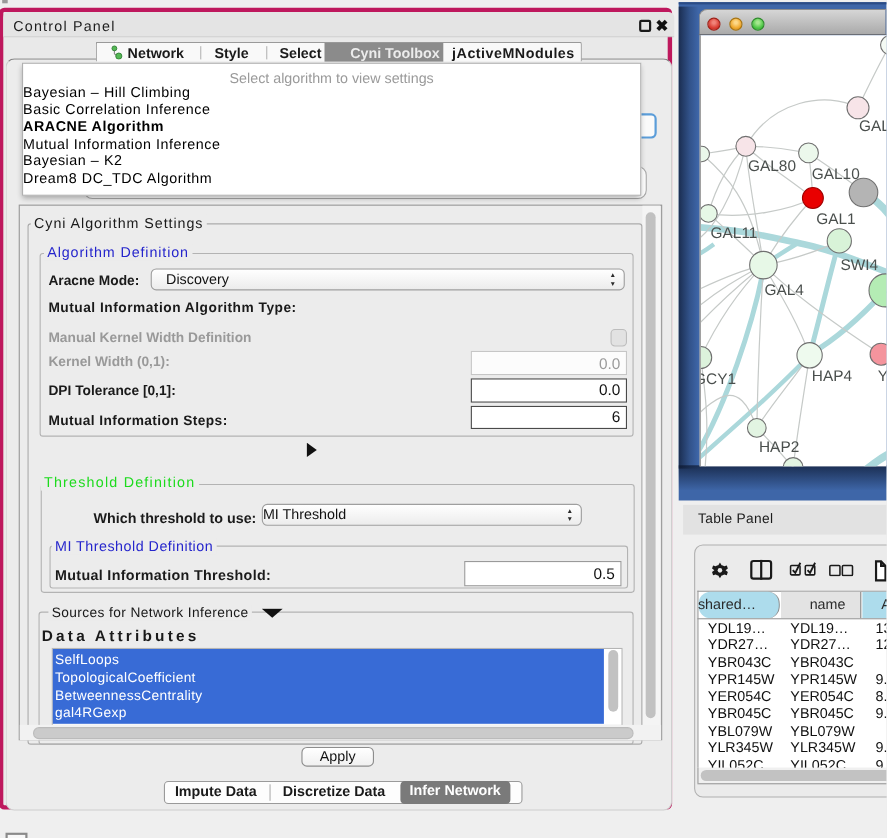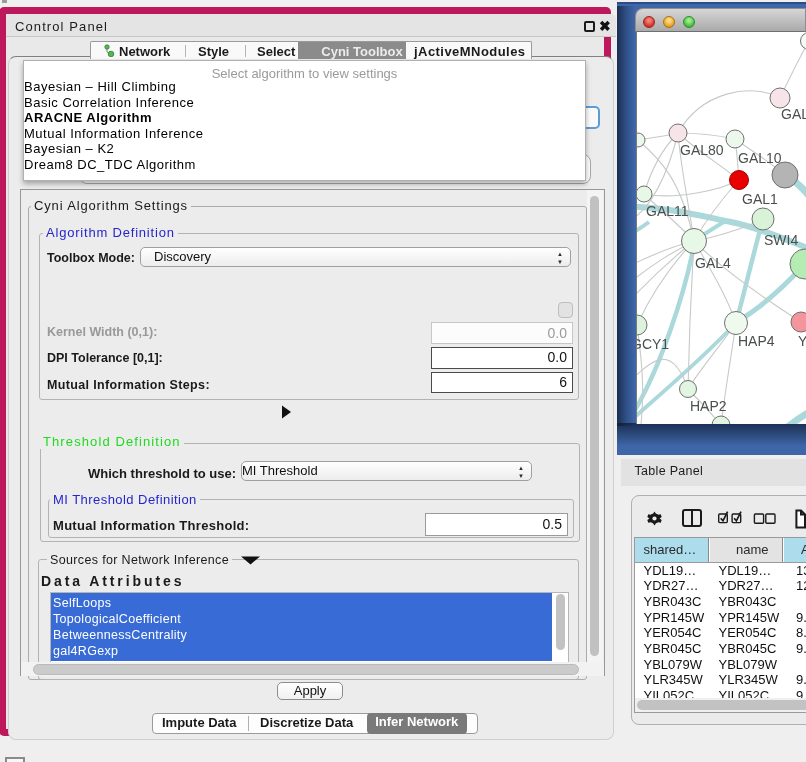--- a/index.html
+++ b/index.html
@@ -9,21 +9,21 @@
   svg { display:block; }
   .b12 { font-size:12.5px; font-weight:bold; color:#1a1a1a; }
   .combo { background:linear-gradient(#ffffff,#ececec); border:1px solid #9f9f9f; border-radius:5px; font-size:13px; color:#111; }
   .spin { position:absolute; right:7px; top:2px; font-size:6px; line-height:8px; color:#2a2a2a; }
 </style>
 </head>
 <body>
 
 <div class="abs" style="left:2px;top:0;width:5px;height:3px;background:#9a9a9a;"></div>
 
-<div class="abs" style="left:-1px;top:7px;width:612px;height:729px;background:#e9e9e9;border:7px solid #be185d;border-radius:5px;">
+<div class="abs" style="left:-1px;top:7px;width:612px;height:729px;background:#e9e9e9;border:4px solid #be185d;border-radius:5px;">
 
   <div class="abs" style="left:0;top:0;width:610px;height:23px;background:#e4e4e4;border-bottom:1px solid #c6c6c6;border-radius:5px 5px 0 0;"></div>
   <div class="abs" style="left:9px;top:4.5px;font-size:13px;color:#1c1c1c;letter-spacing:1.1px;">Control Panel</div>
   <div class="abs" style="left:578px;top:7px;width:11px;height:11px;border:2px solid #1a1a1a;border-radius:2px;"></div>
   <div class="abs" style="left:593px;top:4px;font-size:14px;font-weight:bold;color:#111;">✖</div>
 
   <div class="abs" style="left:2px;top:42px;width:606px;height:684px;background:#ececec;border:1px solid #cfcfcf;border-top:1.5px solid #808080;border-radius:8px;"></div>
 
   <div class="abs" style="left:84px;top:27px;width:442px;height:17.5px;background:#f9f9f9;border:1px solid #9a9a9a;border-bottom:none;border-radius:2px 2px 0 0;"></div>
   <div class="abs" style="left:292px;top:27.5px;width:107.5px;height:17px;background:#8b8b8b;"></div>
@@ -51,24 +51,26 @@
 
   <div class="abs" style="left:581px;top:176px;width:16px;height:484px;background:#f4f4f4;"></div>
   <div class="abs" style="left:584px;top:182px;width:9px;height:460px;background:#c1c1c1;border-radius:4.5px;"></div>
 
   <div class="abs" style="left:21.5px;top:192px;width:559px;height:474px;border:1.5px solid #ababab;border-radius:3px;"></div>
   <div class="abs" style="left:25px;top:184px;background:#ececec;padding:0 3px;font-size:13px;color:#1a1a1a;letter-spacing:0.85px;">Cyni Algorithm Settings</div>
 
   <div class="abs" style="left:33px;top:218.5px;width:540px;height:167px;border:1px solid #b3b3b3;border-radius:3px;"></div>
   <div class="abs" style="left:37px;top:210.5px;background:#ececec;padding:0 3px;font-size:13px;color:#2525cc;letter-spacing:0.8px;">Algorithm Definition</div>
 
-  <div class="abs b12" style="left:41px;top:237px;">Toolbox Mode:</div>
+  <div class="abs b12" style="left:41px;top:237px;">Aracne Mode:</div>
   <div class="abs combo" style="left:134px;top:233px;width:431px;height:20px;line-height:18px;"><span style="margin-left:13px;">Discovery</span><span class="spin">▲<br>▼</span></div>
 
-
+  <div class="abs b12" style="left:41px;top:262px;letter-spacing:0.45px;">Mutual Information Algorithm Type:</div>
+
+  <div class="abs b12" style="left:41px;top:289px;color:#999999;">Manual Kernel Width Definition</div>
   <div class="abs" style="left:552px;top:288px;width:15px;height:16px;background:#e2e2e2;border:1px solid #bdbdbd;border-radius:4px;"></div>
 
   <div class="abs b12" style="left:41px;top:311px;color:#999999;">Kernel Width (0,1):</div>
   <div class="abs" style="left:425px;top:308px;width:142px;height:22px;background:#fcfcfc;border:1px solid #c6c6c6;font-size:14px;color:#9b9b9b;text-align:right;line-height:20px;padding-right:5px;">0.0</div>
 
   <div class="abs b12" style="left:41px;top:337px;">DPI Tolerance [0,1]:</div>
   <div class="abs" style="left:425px;top:333px;width:142px;height:22px;background:#ffffff;border:1.5px solid #4a4a4a;font-size:14px;color:#111;text-align:right;line-height:19px;padding-right:5px;">0.0</div>
 
   <div class="abs b12" style="left:41px;top:364px;letter-spacing:0.35px;">Mutual Information Steps:</div>
   <div class="abs" style="left:425px;top:358px;width:142px;height:21px;background:#ffffff;border:1.5px solid #4a4a4a;font-size:14px;color:#111;text-align:right;line-height:18px;padding-right:5px;">6</div>
@@ -231,21 +233,21 @@
     </g>
   </svg>
 </div>
 <div class="abs" style="left:795px;top:509px;width:11px;height:20px;">
   <svg width="11" height="20">
       <path d="M1.4,1.4 L6,1.4 L10,5.4 L10,18.6 L1.4,18.6 Z M6,1.4 L6,5.4 L10,5.4" fill="#fff" stroke="#1a1a1a" stroke-width="2"></path>
     </svg>
 </div>
 
 <div class="abs" style="left:633.5px;top:537px;width:172.5px;height:161px;background:#ffffff;border:1px solid #9a9a9a;border-right:none;border-bottom:none;"></div>
-<div class="abs" style="left:634.5px;top:538px;width:74.8px;height:24px;background:#addcec;border-right:1px solid #8a8a8a;font-size:13px;color:#2a2a2a;text-align:center;padding-right:3px;line-height:24px;">shared…</div>
+<div class="abs" style="left:634.5px;top:538px;width:74.8px;height:24px;background:#addcec;border-right:1px solid #8a8a8a;font-size:13px;color:#2a2a2a;text-align:left;padding-right:3px;line-height:24px;border-radius:11px;">shared…</div>
 <div class="abs" style="left:710.3px;top:538px;width:72.3px;height:24px;background:#e3e3e3;border-right:1px solid #8a8a8a;font-size:13px;color:#2a2a2a;text-align:right;padding-right:13px;line-height:24px;">name</div>
 <div class="abs" style="left:783.6px;top:538px;width:22.4px;height:24px;background:#addcec;font-size:13px;color:#2a2a2a;padding-left:17.5px;line-height:24px;">A</div>
 <div class="abs" style="left:633.5px;top:561.5px;width:172.5px;height:1px;background:#9a9a9a;"></div>
 <div class="abs" style="left:633.5px;top:562.5px;width:172.5px;height:135.5px;overflow:hidden;font-size:13px;color:#111;">
   <div style="display:grid;grid-template-columns:76px 74px 22px;line-height:15.7px;--x:0;">
     <div style="padding-left:10px;">YDL19…</div>
       <div style="padding-left:9px;">YDL19…</div>
       <div style="padding-left:12.5px;">13</div>
     <div style="padding-left:10px;">YDR27…</div>
       <div style="padding-left:9px;">YDR27…</div>

